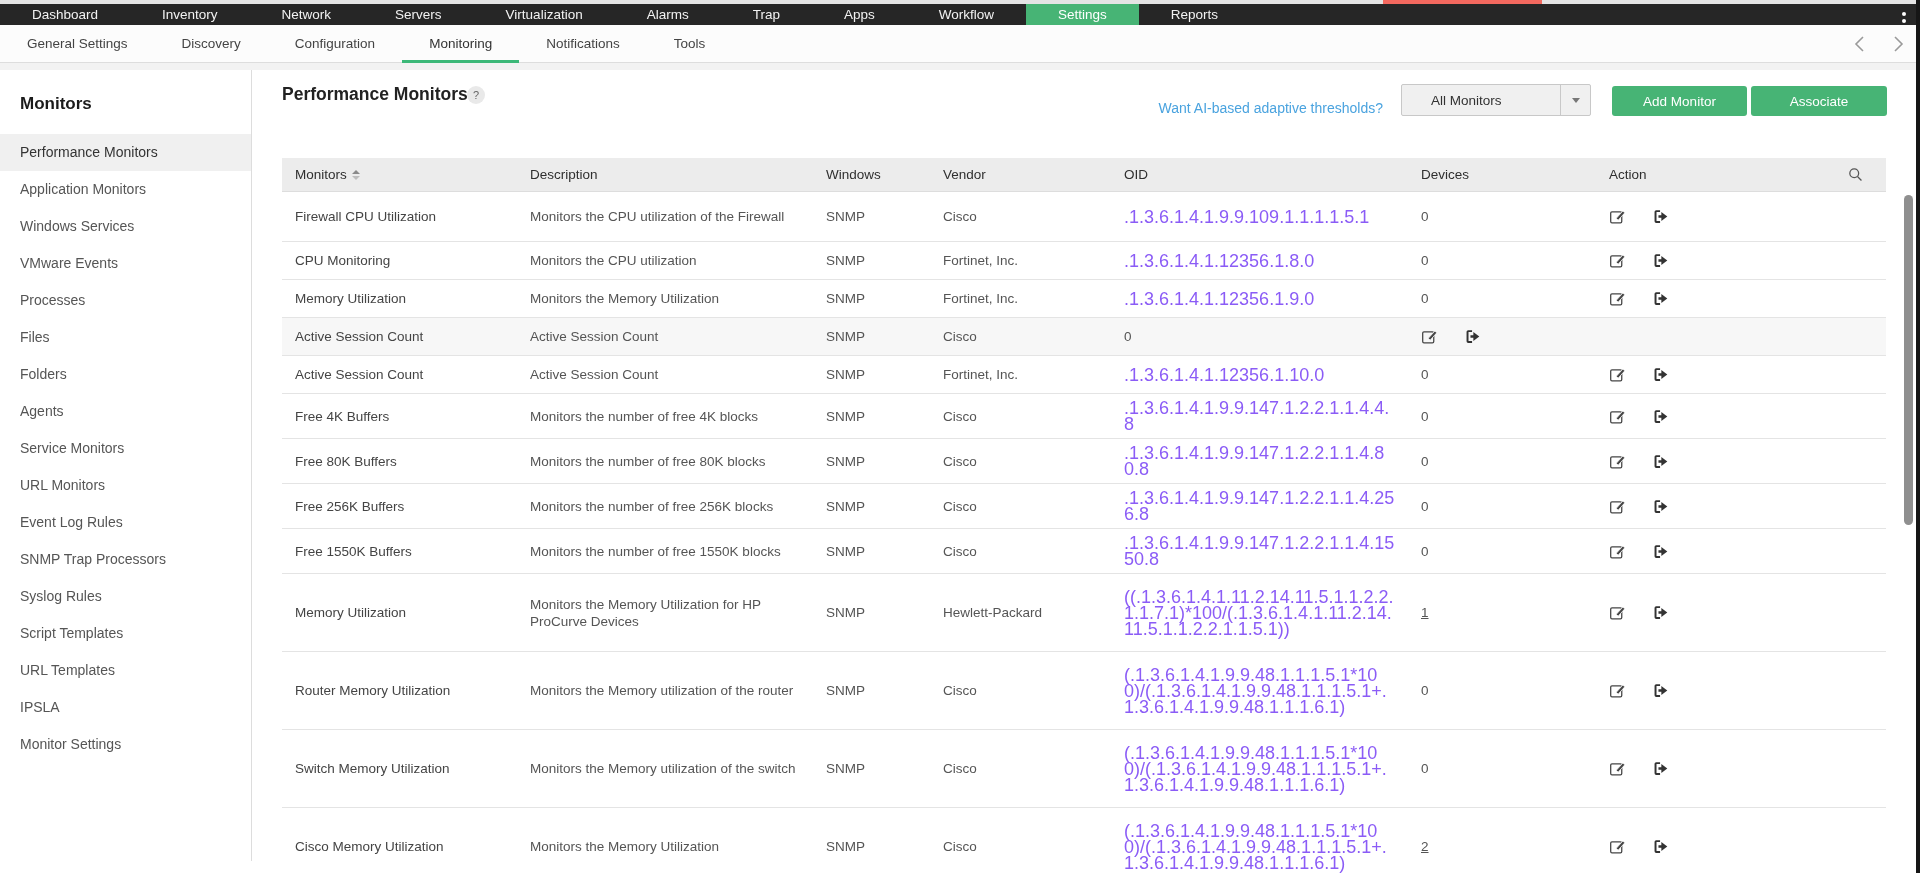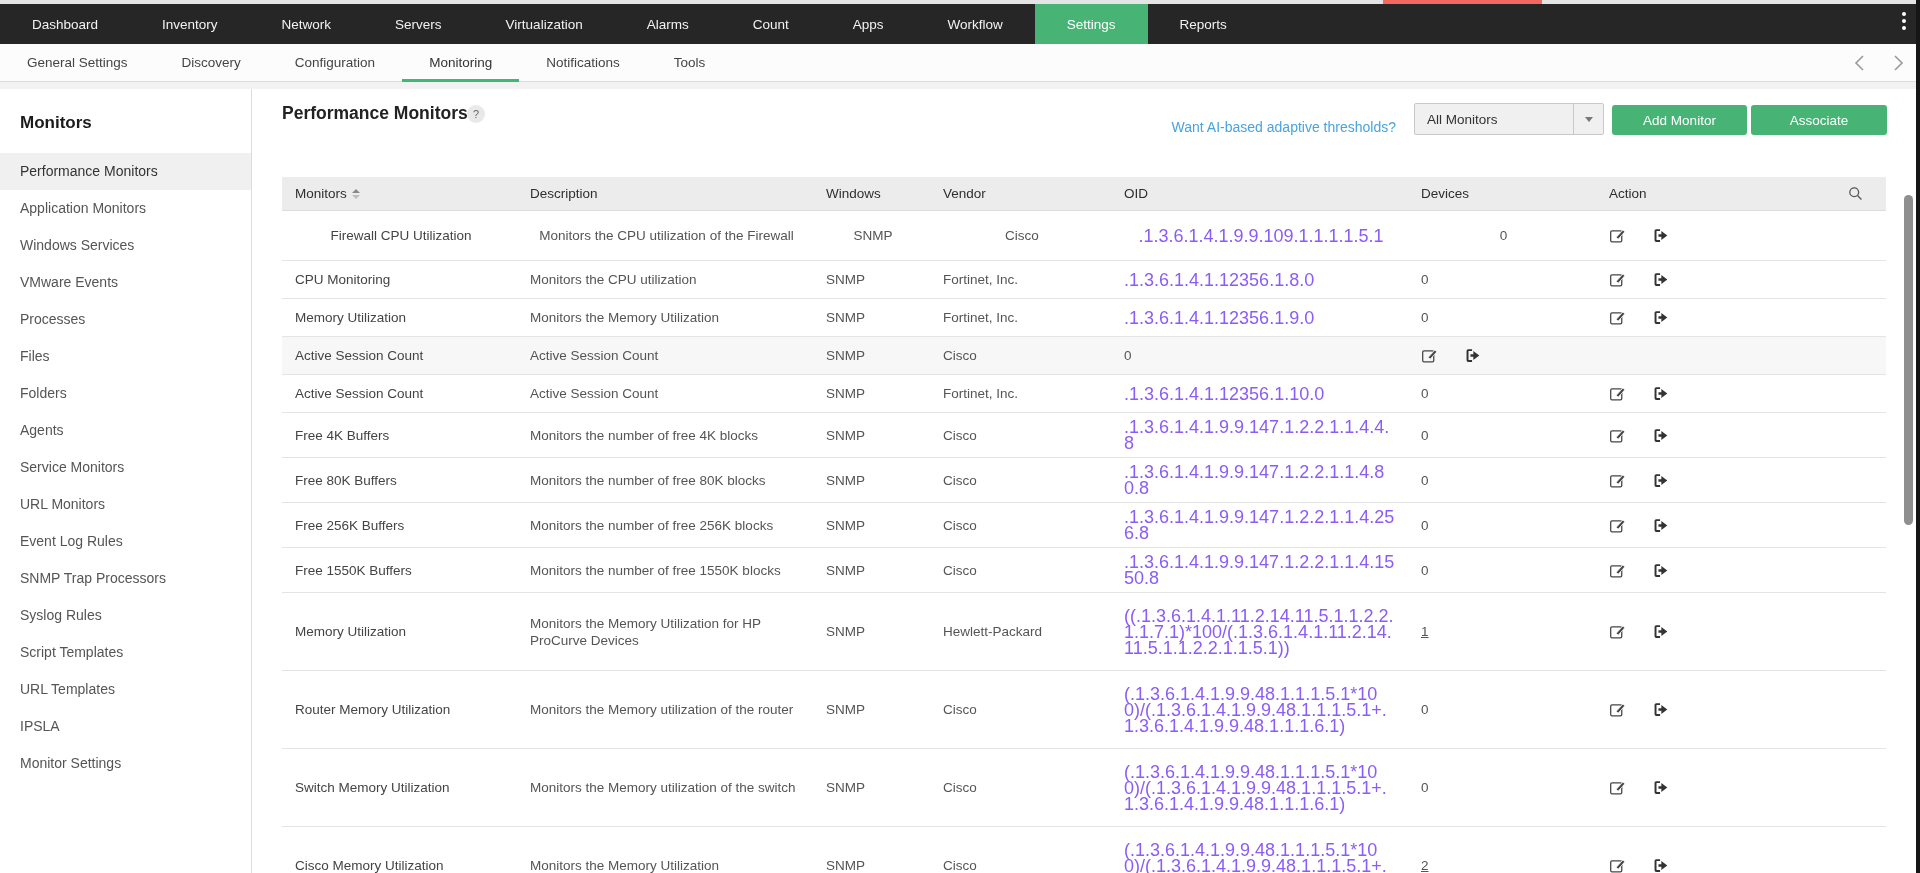--- a/index.html
+++ b/index.html
@@ -4,21 +4,21 @@
 <style>
   * { margin:0; padding:0; box-sizing:border-box; }
   html,body { width:1920px; height:873px; overflow:hidden; background:#fff;
     font-family:"Liberation Sans", sans-serif; }
 
   
   .topstrip { height:4px; background:#e4e4e4; position:relative; }
   .progress { position:absolute; left:1383px; top:0; width:159px; height:4px; background:#f4695f; }
 
   
-  .topnav { height:40px; background:#262626; display:flex; align-items:stretch; position:relative; }
+  .topnav { height:21px; background:#262626; display:flex; align-items:stretch; position:relative; }
   .topnav .tab { color:#f2f2f2; font-size:13.5px; padding:0 32px; display:flex; align-items:center; cursor:pointer; }
   .topnav .tab.active { background:#47b475; color:#fff; }
   .kebab { position:absolute; right:14px; top:0; height:33px; display:flex; flex-direction:column; justify-content:center; gap:3px; cursor:pointer; }
   .kebab i { width:4px; height:4px; border-radius:50%; background:#fff; display:block; }
 
   
   .subnav { height:38px; background:#fcfcfc; border-bottom:1px solid #ddd; display:flex; position:relative; }
   .subnav .stab { font-size:13.5px; color:#444; padding:0 27px; display:flex; align-items:center; cursor:pointer; position:relative; }
   .subnav .stab.active { color:#333; }
   .subnav .stab.active::after { content:""; position:absolute; left:0; right:0; bottom:-1px; height:3px; background:#3cb878; }
@@ -37,41 +37,41 @@
 
   .main { flex:1; position:relative; background:#fff; }
   .page-head { position:relative; height:88px; }
   .page-title { position:absolute; left:30px; top:14px; font-size:17.5px; font-weight:bold; color:#222; }
   .help-badge { position:absolute; left:215px; top:16px; width:18px; height:18px; border-radius:50%;
     background:#e9e9e9; color:#666; font-size:11px; text-align:center; line-height:18px; cursor:pointer; }
   .head-controls { position:absolute; right:33px; top:14px; display:flex; align-items:flex-end; }
   .ai-link { color:#4aa3df; font-size:14px; cursor:pointer; margin-right:18px; white-space:nowrap; }
   .dropdown { width:190px; height:32px; background:#f0f0f0; border:1px solid #c8c8c8; border-radius:2px;
     display:flex; align-items:center; cursor:pointer; }
-  .dropdown .val { flex:1; font-size:13.5px; color:#333; padding-left:12px; }
+  .dropdown .val { flex:1; font-size:13.5px; color:#333; padding-left:12px;margin-left:17px; }
   .dropdown .arrowbox { width:30px; height:100%; border-left:1px solid #c8c8c8; display:flex; align-items:center; justify-content:center; }
   .caret-down { width:0; height:0; border-left:4.5px solid transparent; border-right:4.5px solid transparent; border-top:5px solid #777; }
   .btn { height:30px; background:#47b475; color:#fff; font-size:13.5px; border:none; border-radius:3px;
     cursor:pointer; display:flex; align-items:center; justify-content:center; font-family:inherit; }
-  .btn.add { width:135px; margin-left:8px; }
+  .btn.add { width:135px; margin-left:21px; }
   .btn.assoc { width:136px; margin-left:4px; }
 
   
   .table { margin-left:30px; width:1604px; }
   .thead { display:grid; grid-template-columns:235px 296px 117px 181px 297px 188px 1fr;
     background:#ececec; height:34px; align-items:center; position:relative; border-bottom:1px solid #ddd; }
   .thead .th { font-size:13.5px; color:#2f2f2f; padding-left:13px; white-space:nowrap; display:flex; align-items:center; gap:5px; }
   .sort { display:flex; flex-direction:column; gap:2px; }
   .sort .up { width:0; height:0; border-left:4px solid transparent; border-right:4px solid transparent; border-bottom:4px solid #8a8a8a; }
   .sort .dn { width:0; height:0; border-left:4px solid transparent; border-right:4px solid transparent; border-top:4px solid #bdbdbd; }
   .th-search { position:absolute; right:22px; top:8px; cursor:pointer; }
 
   .trow { display:grid; grid-template-columns:235px 296px 117px 181px 297px 188px 1fr;
     min-height:38px; align-items:center; border-bottom:1px solid #e4e4e4; background:#fff; }
-  .trow.h50 { min-height:50px;text-align:center; }
+  .trow.h50 { min-height:50px; }
   .trow.h78 { min-height:78px; }
   .trow.shaded { background:#f7f7f7; }
   .td { font-size:13.5px; color:#555; padding:6px 10px 6px 13px; line-height:17px; }
   .c-mon { color:#444; }
   .c-oid { font-size:18px; color:#8b5cf6; word-break:break-all; line-height:16px; }
   .c-dev a, .devlink { color:#555; text-decoration:underline; cursor:pointer; }
   .c-act { display:flex; gap:26px; align-items:center; }
   .c-act svg { cursor:pointer; }
 
   
@@ -85,21 +85,21 @@
   <div class="progress"></div>
 </div>
 
 <div class="topnav">
   <div class="tab">Dashboard</div>
   <div class="tab">Inventory</div>
   <div class="tab">Network</div>
   <div class="tab">Servers</div>
   <div class="tab">Virtualization</div>
   <div class="tab">Alarms</div>
-  <div class="tab">Count</div>
+  <div class="tab">Trap</div>
   <div class="tab">Apps</div>
   <div class="tab">Workflow</div>
   <div class="tab active">Settings</div>
   <div class="tab">Reports</div>
   <div class="kebab">
       <i></i>
       <i></i>
       <i></i>
     </div>
 </div>

